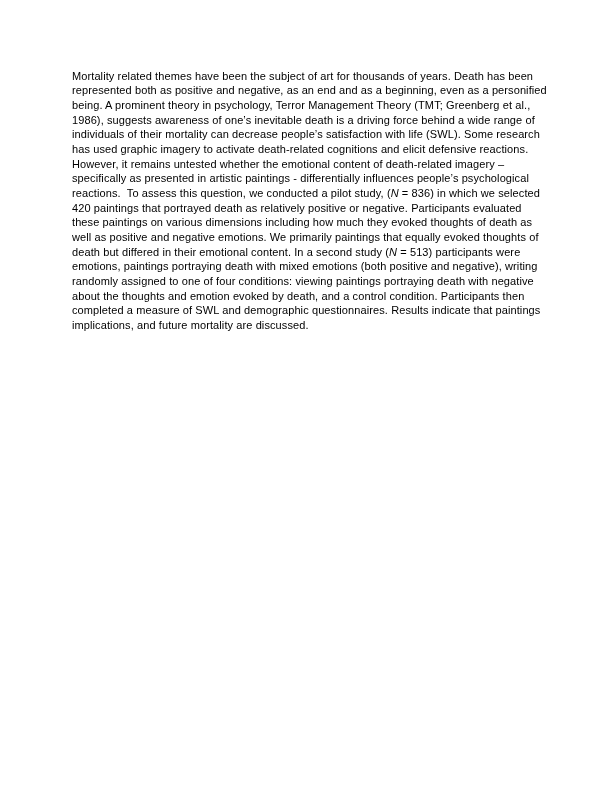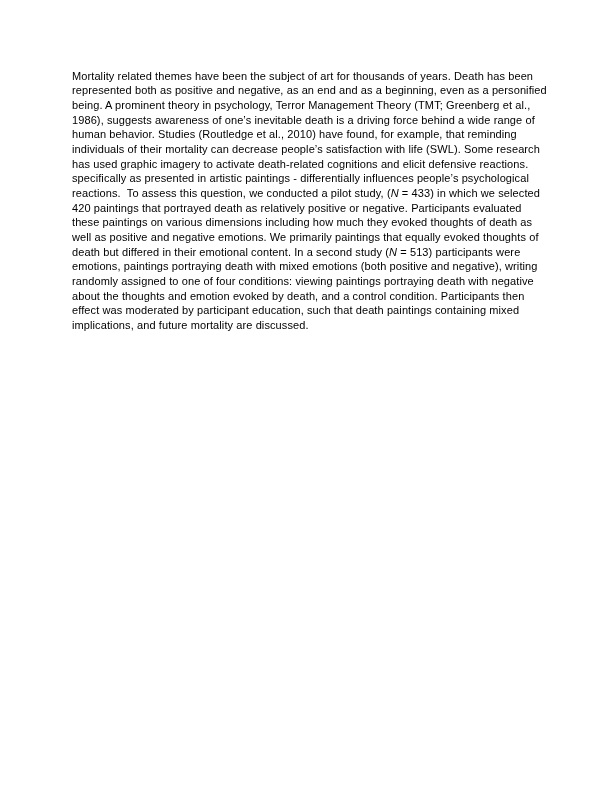--- a/index.html
+++ b/index.html
@@ -35,28 +35,28 @@
 </style>
 </head>
 <body>
 
 <div class="page">
   <div class="abstract" id="abstract-paragraph">
       <div class="line"><span>Mortality related themes have been the subject of art for thousands of years. Death has been</span></div>
       <div class="line"><span>represented both as positive and negative, as an end and as a beginning, even as a personified</span></div>
       <div class="line"><span>being. A prominent theory in psychology, Terror Management Theory (TMT; Greenberg et al.,</span></div>
       <div class="line"><span>1986), suggests awareness of one’s inevitable death is a driving force behind a wide range of</span></div>
-      <div class="line"><span>human behavior. Studies (Routledge et al., 2010) have found, for example, that reminding</span></div>
       <div class="line"><span>individuals of their mortality can decrease people’s satisfaction with life (SWL). Some research</span></div>
       <div class="line"><span>has used graphic imagery to activate death-related cognitions and elicit defensive reactions.</span></div>
+      <div class="line"><span>However, it remains untested whether the emotional content of death-related imagery –</span></div>
       <div class="line"><span>specifically as presented in artistic paintings - differentially influences people’s psychological</span></div>
-      <div class="line"><span>reactions.  To assess this question, we conducted a pilot study, (</span><i>N</i><span> = 433) in which we selected</span></div>
+      <div class="line"><span>reactions.  To assess this question, we conducted a pilot study, (</span><i>N</i><span> = 836) in which we selected</span></div>
       <div class="line"><span>420 paintings that portrayed death as relatively positive or negative. Participants evaluated</span></div>
       <div class="line"><span>these paintings on various dimensions including how much they evoked thoughts of death as</span></div>
       <div class="line"><span>well as positive and negative emotions. We primarily paintings that equally evoked thoughts of</span></div>
       <div class="line"><span>death but differed in their emotional content. In a second study (</span><i>N</i><span> = 513) participants were</span></div>
       <div class="line"><span>emotions, paintings portraying death with mixed emotions (both positive and negative), writing</span></div>
       <div class="line"><span>randomly assigned to one of four conditions: viewing paintings portraying death with negative</span></div>
       <div class="line"><span>about the thoughts and emotion evoked by death, and a control condition. Participants then</span></div>
-      <div class="line"><span>effect was moderated by participant education, such that death paintings containing mixed</span></div>
+      <div class="line"><span>completed a measure of SWL and demographic questionnaires. Results indicate that paintings</span></div>
       <div class="line"><span>implications, and future mortality are discussed.</span></div>
     </div>
 </div>
 
 </body></html>

